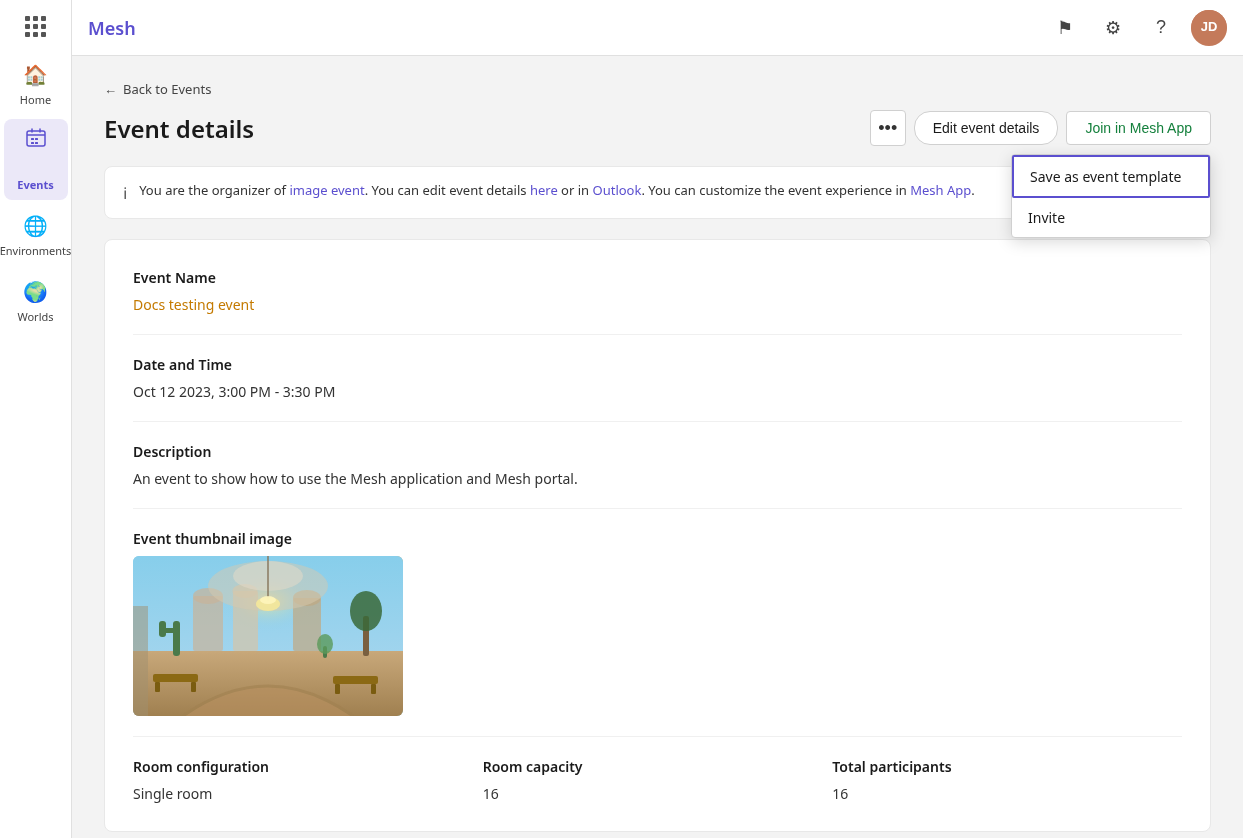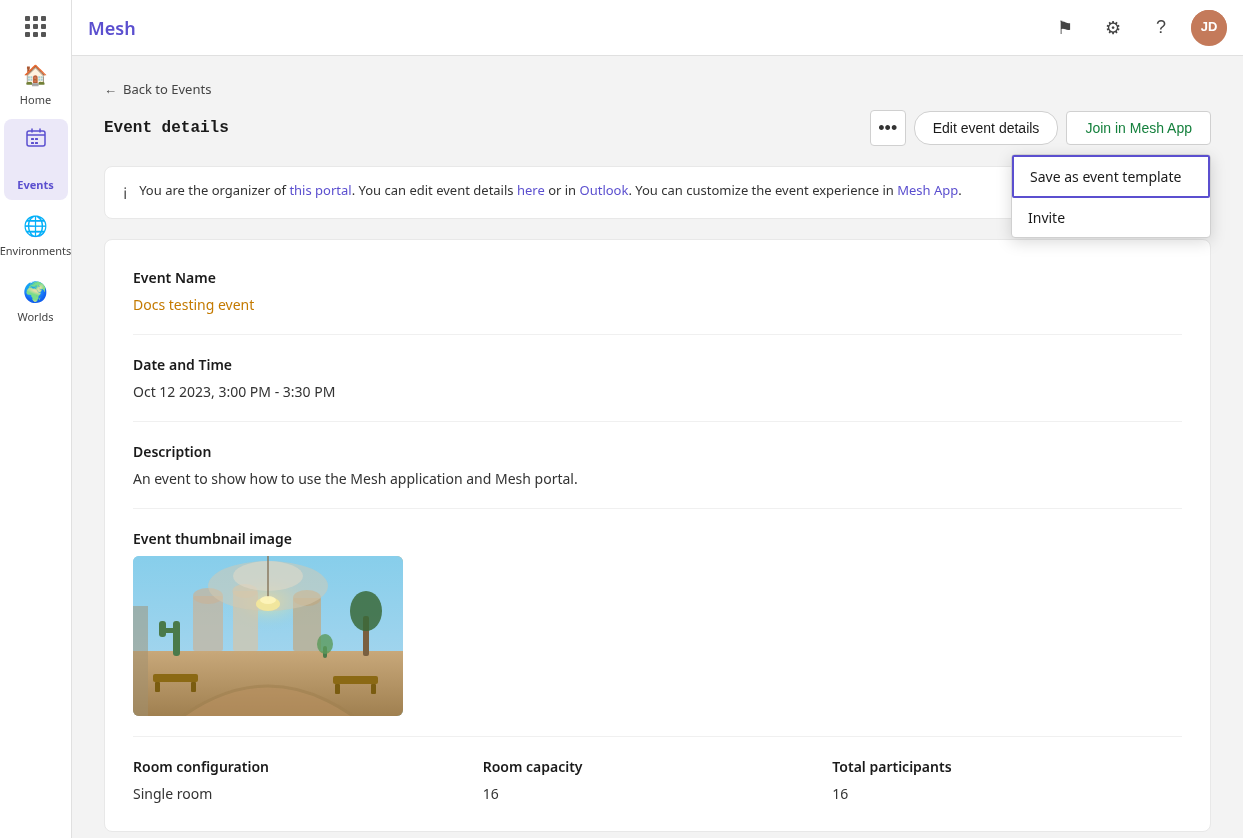--- a/index.html
+++ b/index.html
@@ -94,24 +94,23 @@
       margin-bottom: 12px;
       text-decoration: none;
     }
 
     
     .page-header {
       display: flex; align-items: center; justify-content: space-between;
       margin-bottom: 20px;
     }
     .page-title {
-      font-size: 16px;
+      font-size: 24px;
       font-weight: 600;
       color: #1a1a1a;
-      font-family: Liberation Mono, monospace;
     }
     .header-actions {
       display: flex; align-items: center; gap: 8px;
       position: relative;
     }
     .btn-dots {
       width: 36px; height: 36px;
       border: 1px solid #d0d0d0;
       background: #fff;
       border-radius: 4px;
@@ -330,21 +329,21 @@
       <div class="dropdown-menu">
         <div class="dropdown-item active-item">Save as event template</div>
         <div class="dropdown-item">Invite</div>
       </div>
     </div>
   </div>
 
   <div class="info-banner">
     <span class="info-icon">ℹ</span>
     <span>
-      You are the organizer of <a class="info-link">this portal</a>. You can edit event details <a class="info-link">here</a> or in <a class="info-link">Outlook</a>. You can customize the event experience in <a class="info-link">Mesh App</a>.
+      You are the organizer of <a class="info-link">image event</a>. You can edit event details <a class="info-link">here</a> or in <a class="info-link">Outlook</a>. You can customize the event experience in <a class="info-link">Mesh App</a>.
     </span>
   </div>
 
   <div class="event-card">
 
     <div class="field-section">
       <div class="field-label">Event Name</div>
       <div class="field-value orange">Docs testing event</div>
     </div>
 

